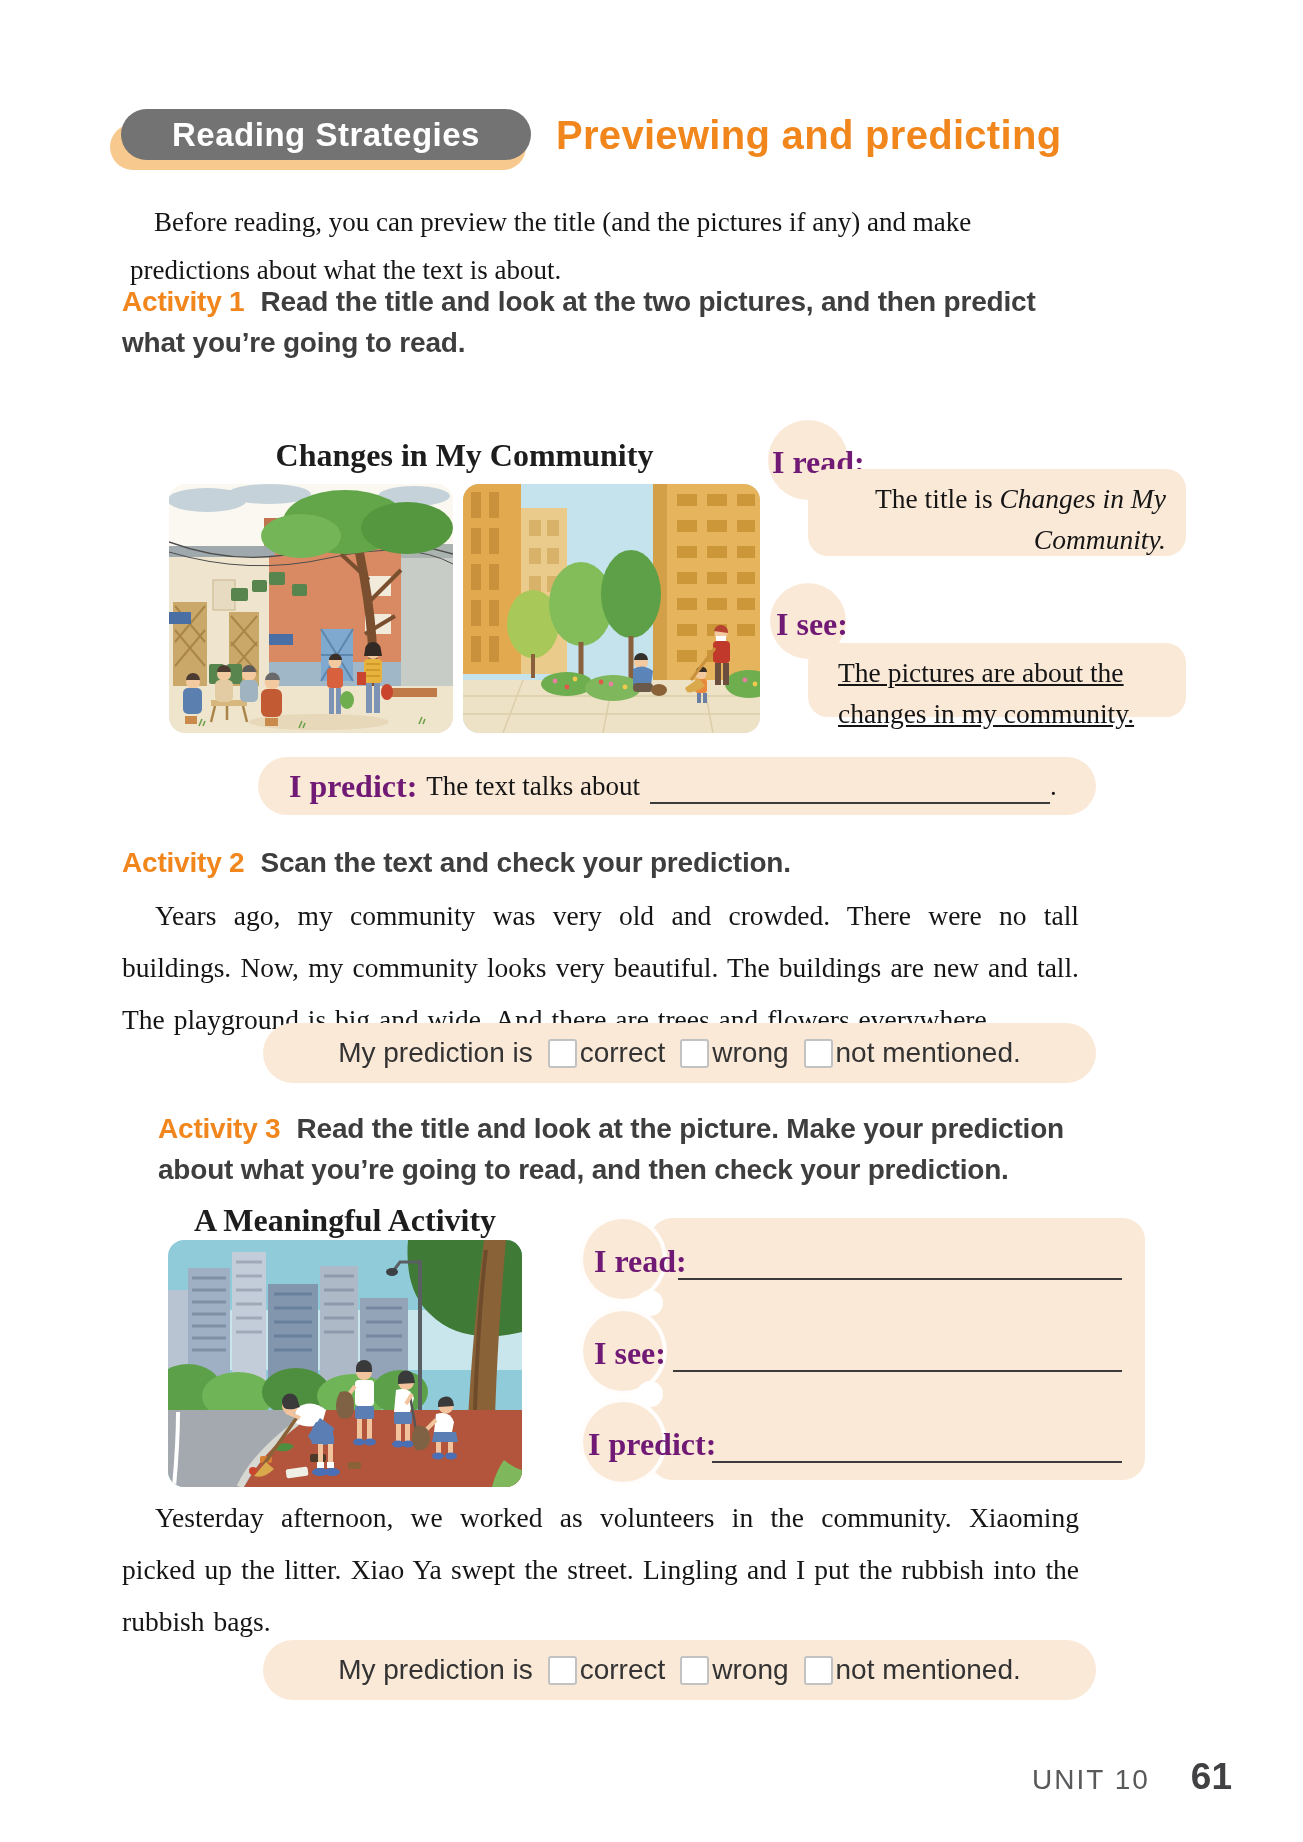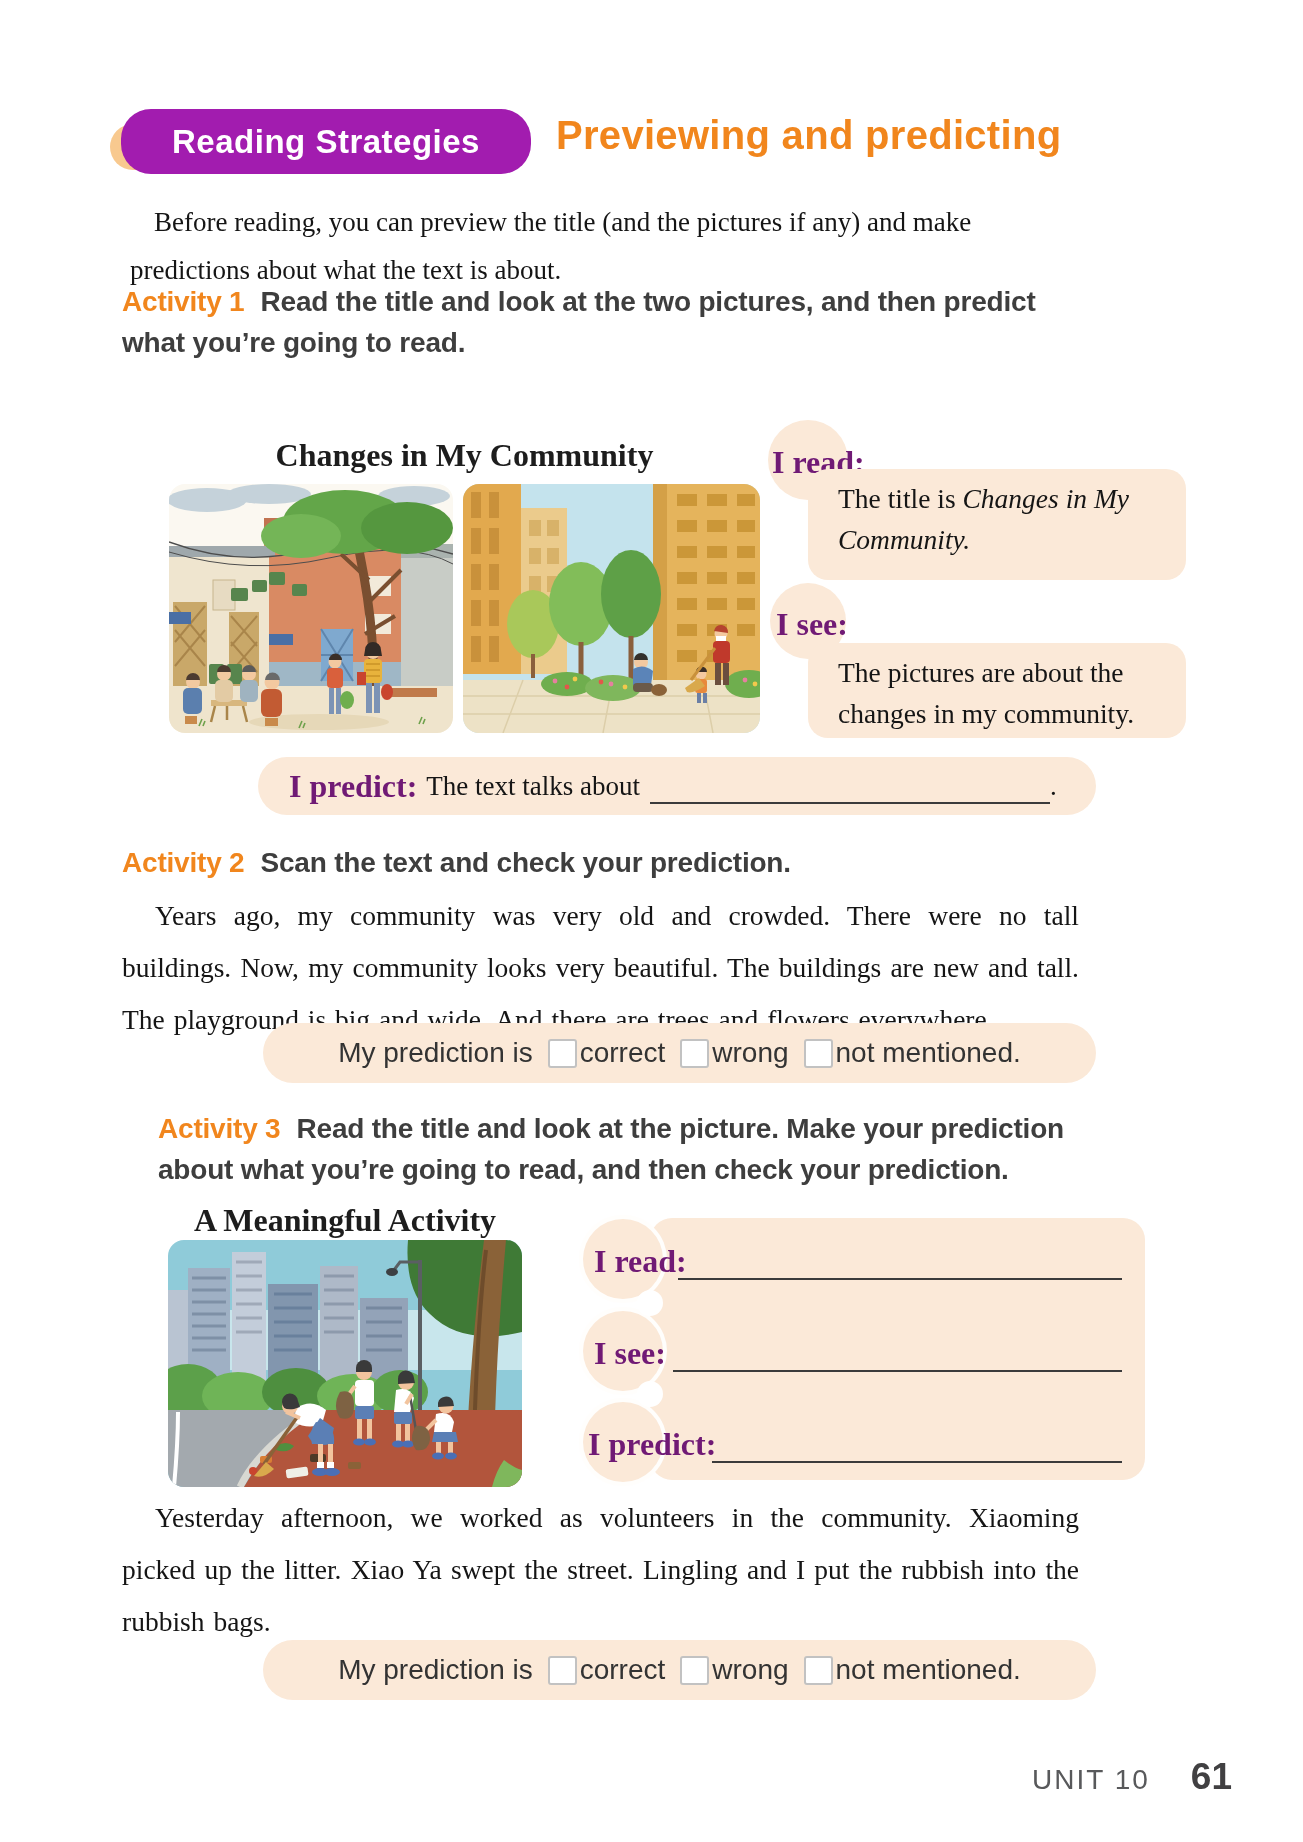--- a/index.html
+++ b/index.html
@@ -2,21 +2,21 @@
 <html><head>
 <meta charset="utf-8">
 <style>
   html,body{margin:0;padding:0;background:#fff;}
   .page{position:relative;width:1303px;height:1842px;background:#ffffff;overflow:hidden;
         font-family:"Liberation Serif",serif;color:#151515;}
   .abs{position:absolute;}
 
   
   .badge-shadow{left:110px;top:124px;width:416px;height:46px;background:#F8C98F;border-radius:26px;}
-  .badge{left:121px;top:109px;width:410px;height:65px;background:#a21caf;border-radius:30px;
+  .badge{left:121px;top:109px;width:410px;height:51px;background:#737373;border-radius:30px;
          display:flex;align-items:center;justify-content:center;}
   .badge span{font-family:"Liberation Sans",sans-serif;font-weight:bold;font-size:33px;color:#fff;letter-spacing:.5px;}
   .topic{left:556px;top:109px;height:53px;display:flex;align-items:center;
          font-family:"Liberation Sans",sans-serif;font-weight:bold;font-size:40px;color:#F1861D;letter-spacing:.3px;}
 
   
   .serif{font-size:27px;line-height:48px;margin-left:8px;}
   .intro{left:122px;top:198px;width:958px;text-indent:24px;}
   .passage{left:122px;width:957px;font-size:27.5px;line-height:52px;text-align:justify;text-indent:33px;word-spacing:2px;}
 
@@ -273,27 +273,27 @@
           <rect x="252" y="179" width="6" height="22" fill="#6B4E3E"></rect>
           <rect x="260" y="179" width="6" height="22" fill="#6B4E3E"></rect>
           <path d="M252 164 L228 196" stroke="#C9913B" stroke-width="3"></path>
           <path d="M222 204 l14 -10 6 8 q-12 8 -18 6 z" fill="#D9A94C"></path>
         </g>
     </svg>
   </div>
 
   <div class="abs circle" style="left:768px;top:420px;width:80px;height:80px;"></div>
   <div class="abs slabel" style="left:772px;top:444px;">I read:</div>
-  <div class="abs bubble" style="left:808px;top:469px;width:378px;height:111px;">
+  <div class="abs bubble" style="left:808px;top:469px;width:378px;height:87px;text-align:right;">
     <span>The title is </span><span class="it">Changes in My Community.</span>
   </div>
 
   <div class="abs circle" style="left:770px;top:583px;width:76px;height:76px;"></div>
   <div class="abs slabel" style="left:776px;top:606px;">I see:</div>
-  <div class="abs bubble" style="left:808px;top:643px;width:378px;height:95px;">
+  <div class="abs bubble" style="left:808px;top:643px;width:378px;height:74px;text-decoration:underline;">
     <span>The pictures are about the changes in my community.</span>
   </div>
 
   <div class="abs peach predictline">
     <span class="slabel" style="align-self:center;">I predict:</span>
     <span class="txt" style="margin-left:9px;">The text talks about</span>
     <span class="blank" style="width:400px;margin-left:10px;align-self:center;"></span>
     <span class="txt">.</span>
   </div>
 

